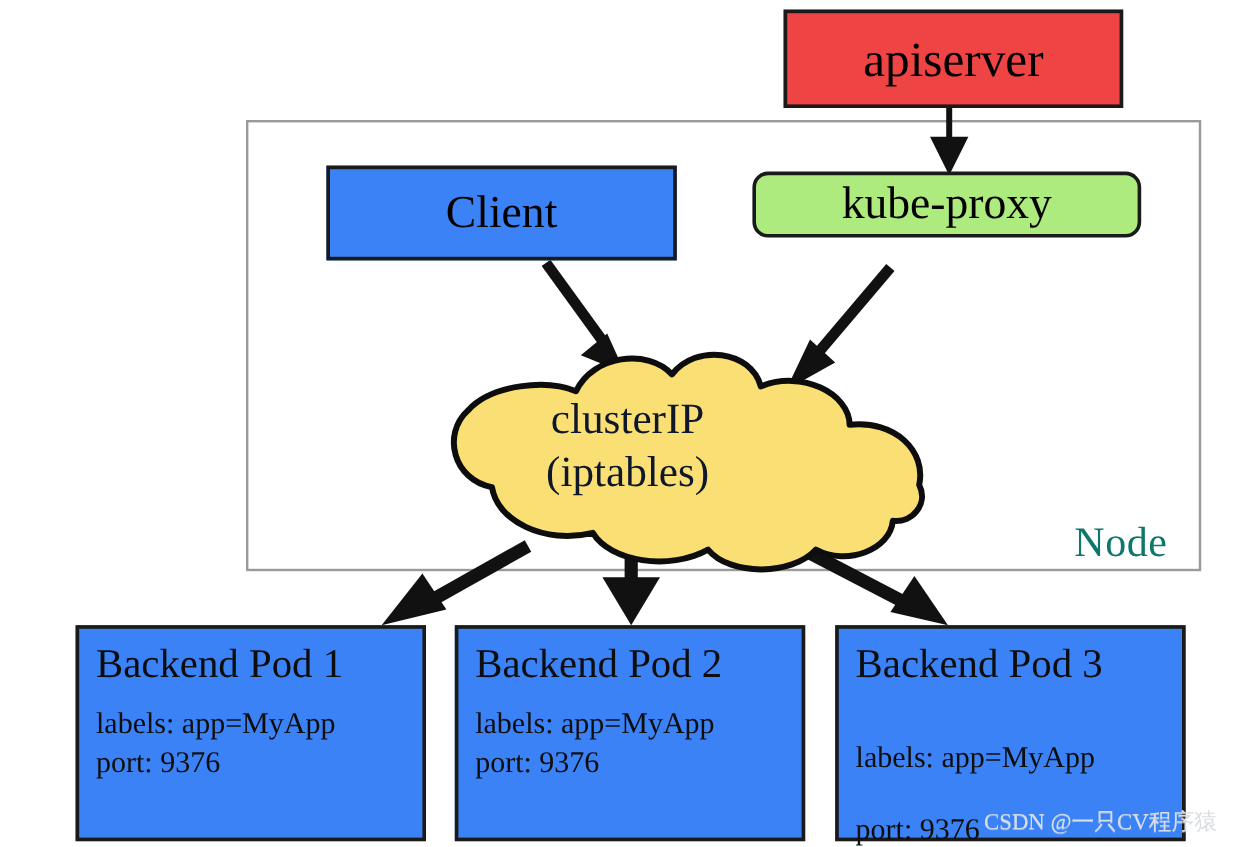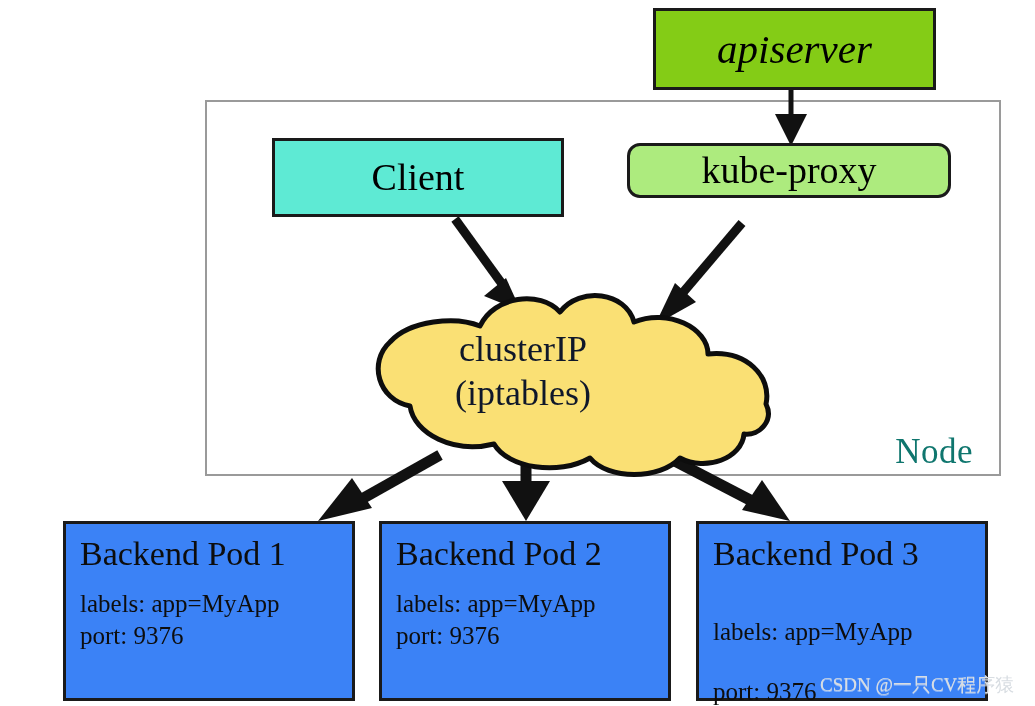--- a/index.html
+++ b/index.html
@@ -59,30 +59,29 @@
     color: #0f766e;
     letter-spacing: 0.5px;
   }
 
   
   .apiserver {
     left: 653px;
     top: 8px;
     width: 283px;
     height: 82px;
-    background: #84cc16;
+    background: #ef4444;
     font-size: 41px;
-    font-style: italic;
   }
   .client {
     left: 272px;
     top: 138px;
     width: 292px;
     height: 79px;
-    background: #5eead4;
+    background: #3b82f6;
     font-size: 38px;
   }
   .kube-proxy {
     left: 627px;
     top: 143px;
     width: 324px;
     height: 55px;
     background: #adeb7e;
     font-size: 38px;
     border-radius: 13px;

